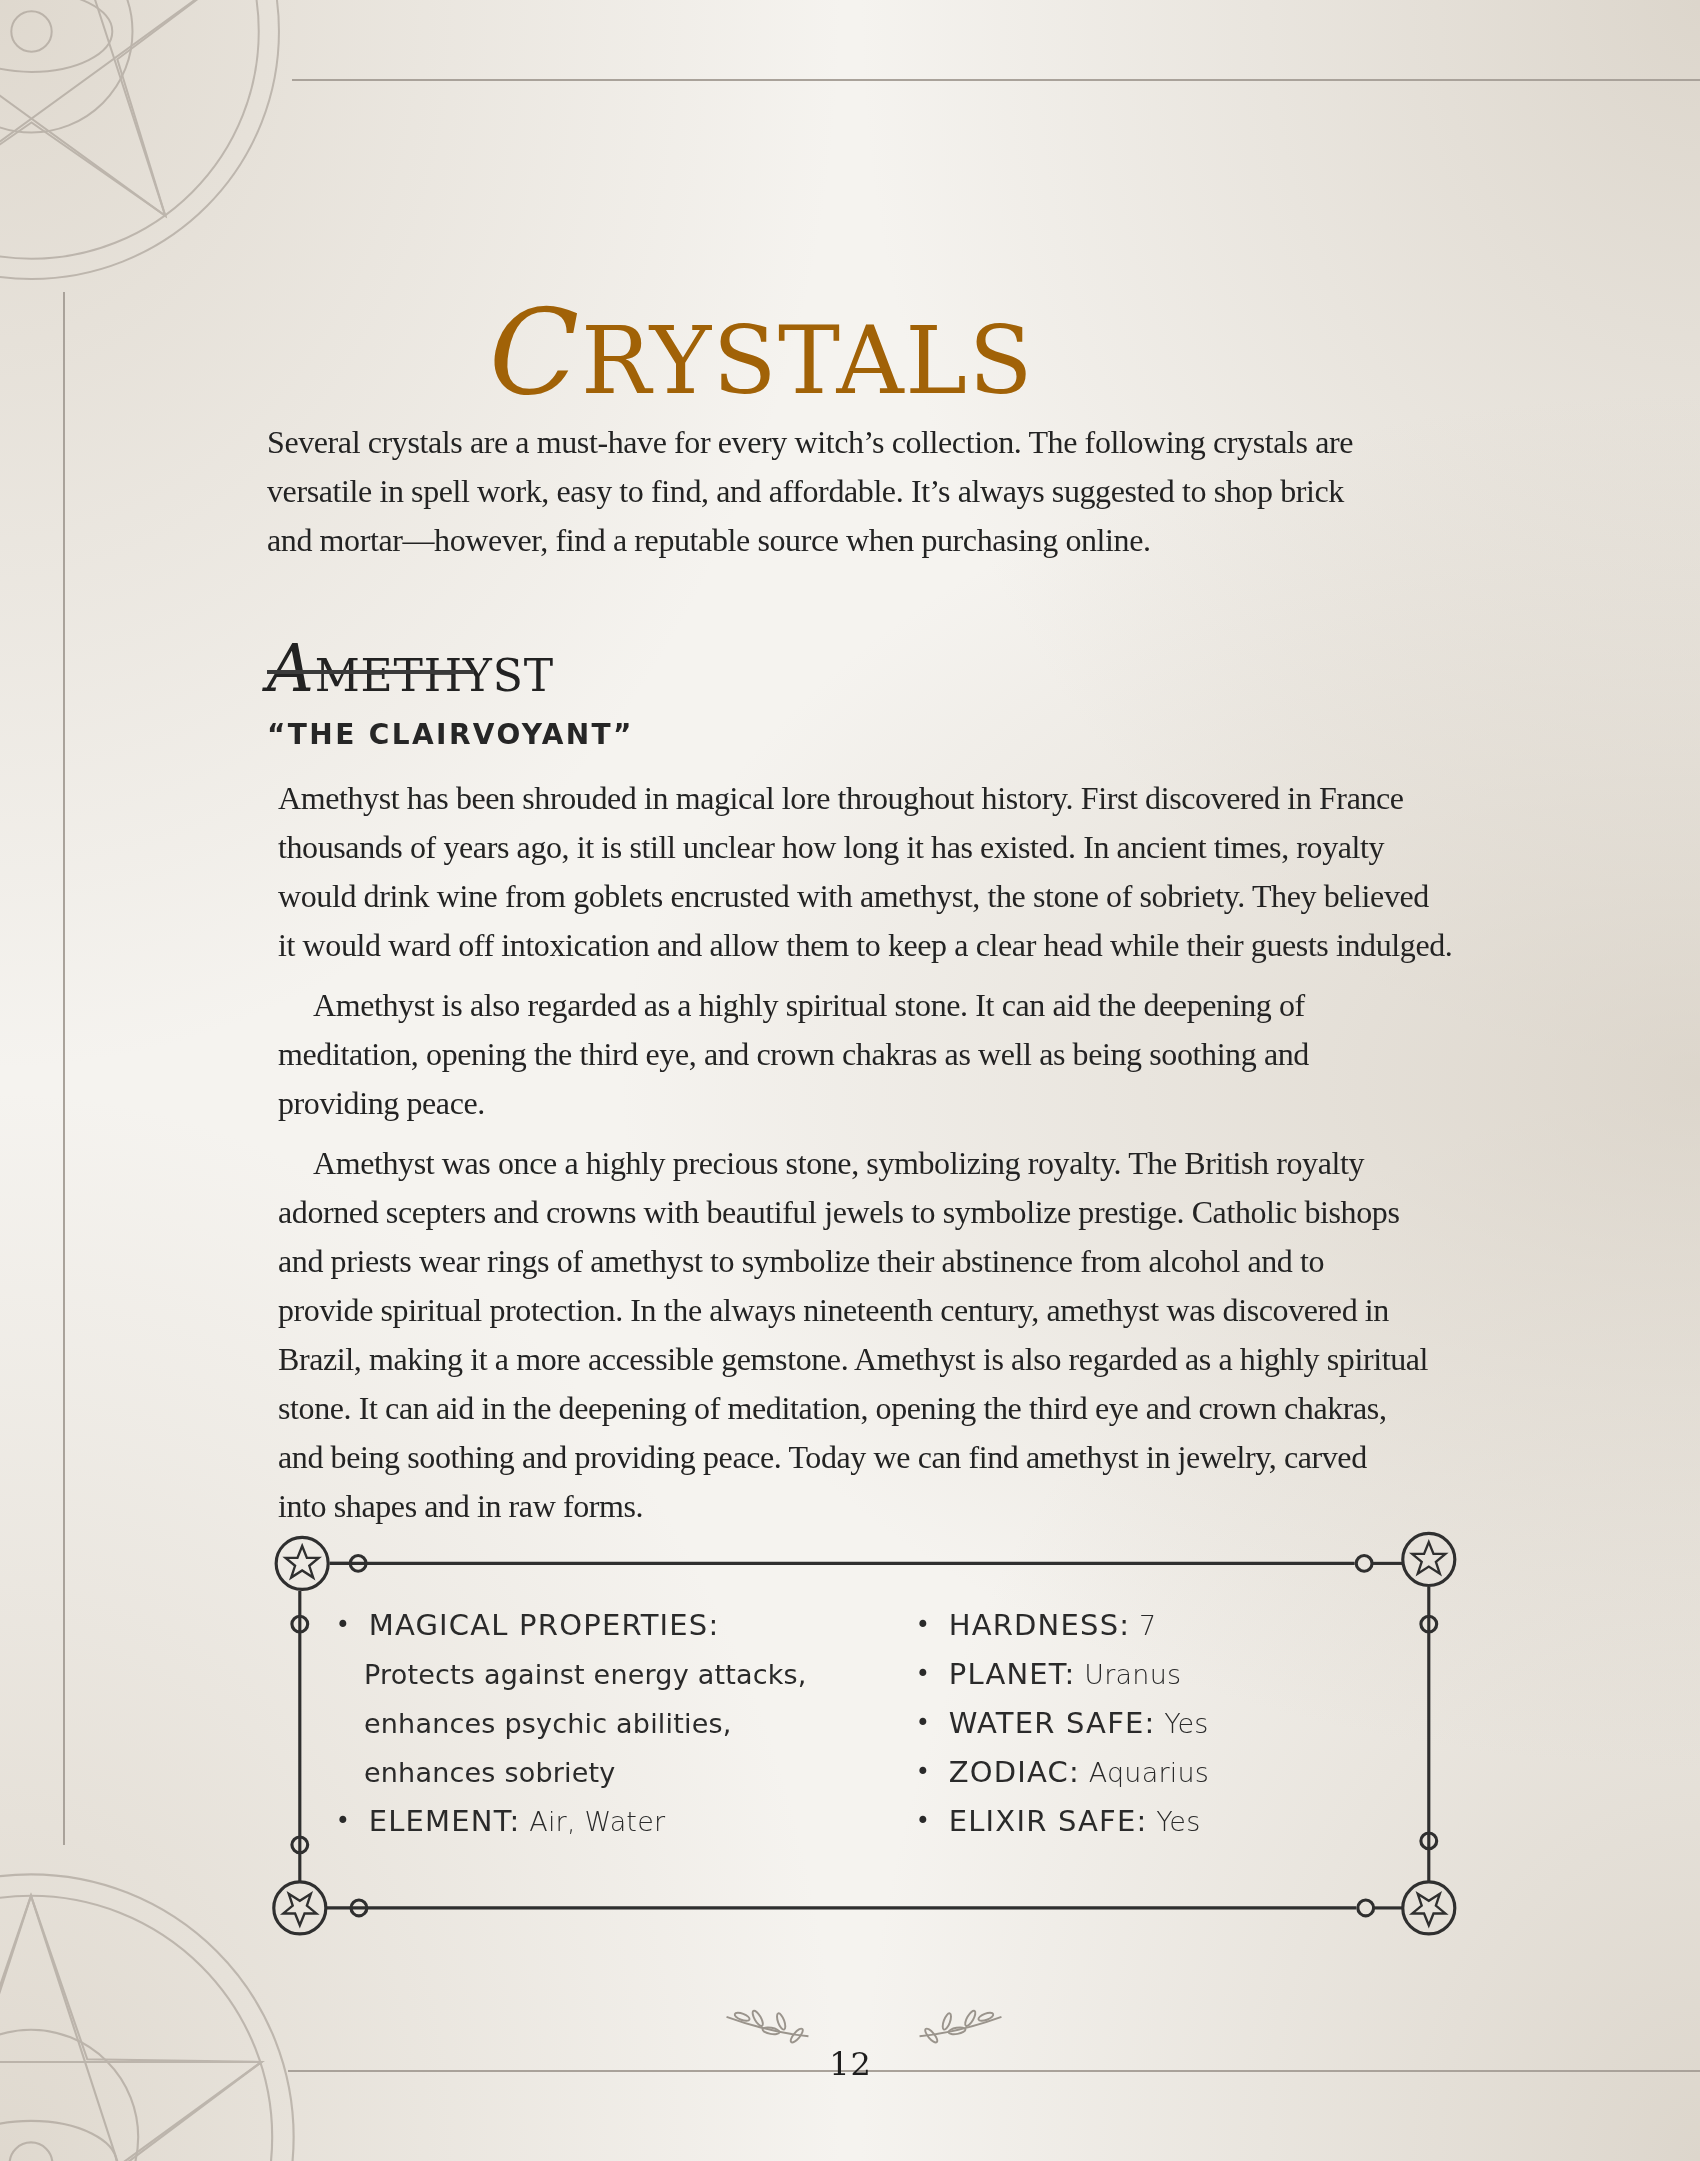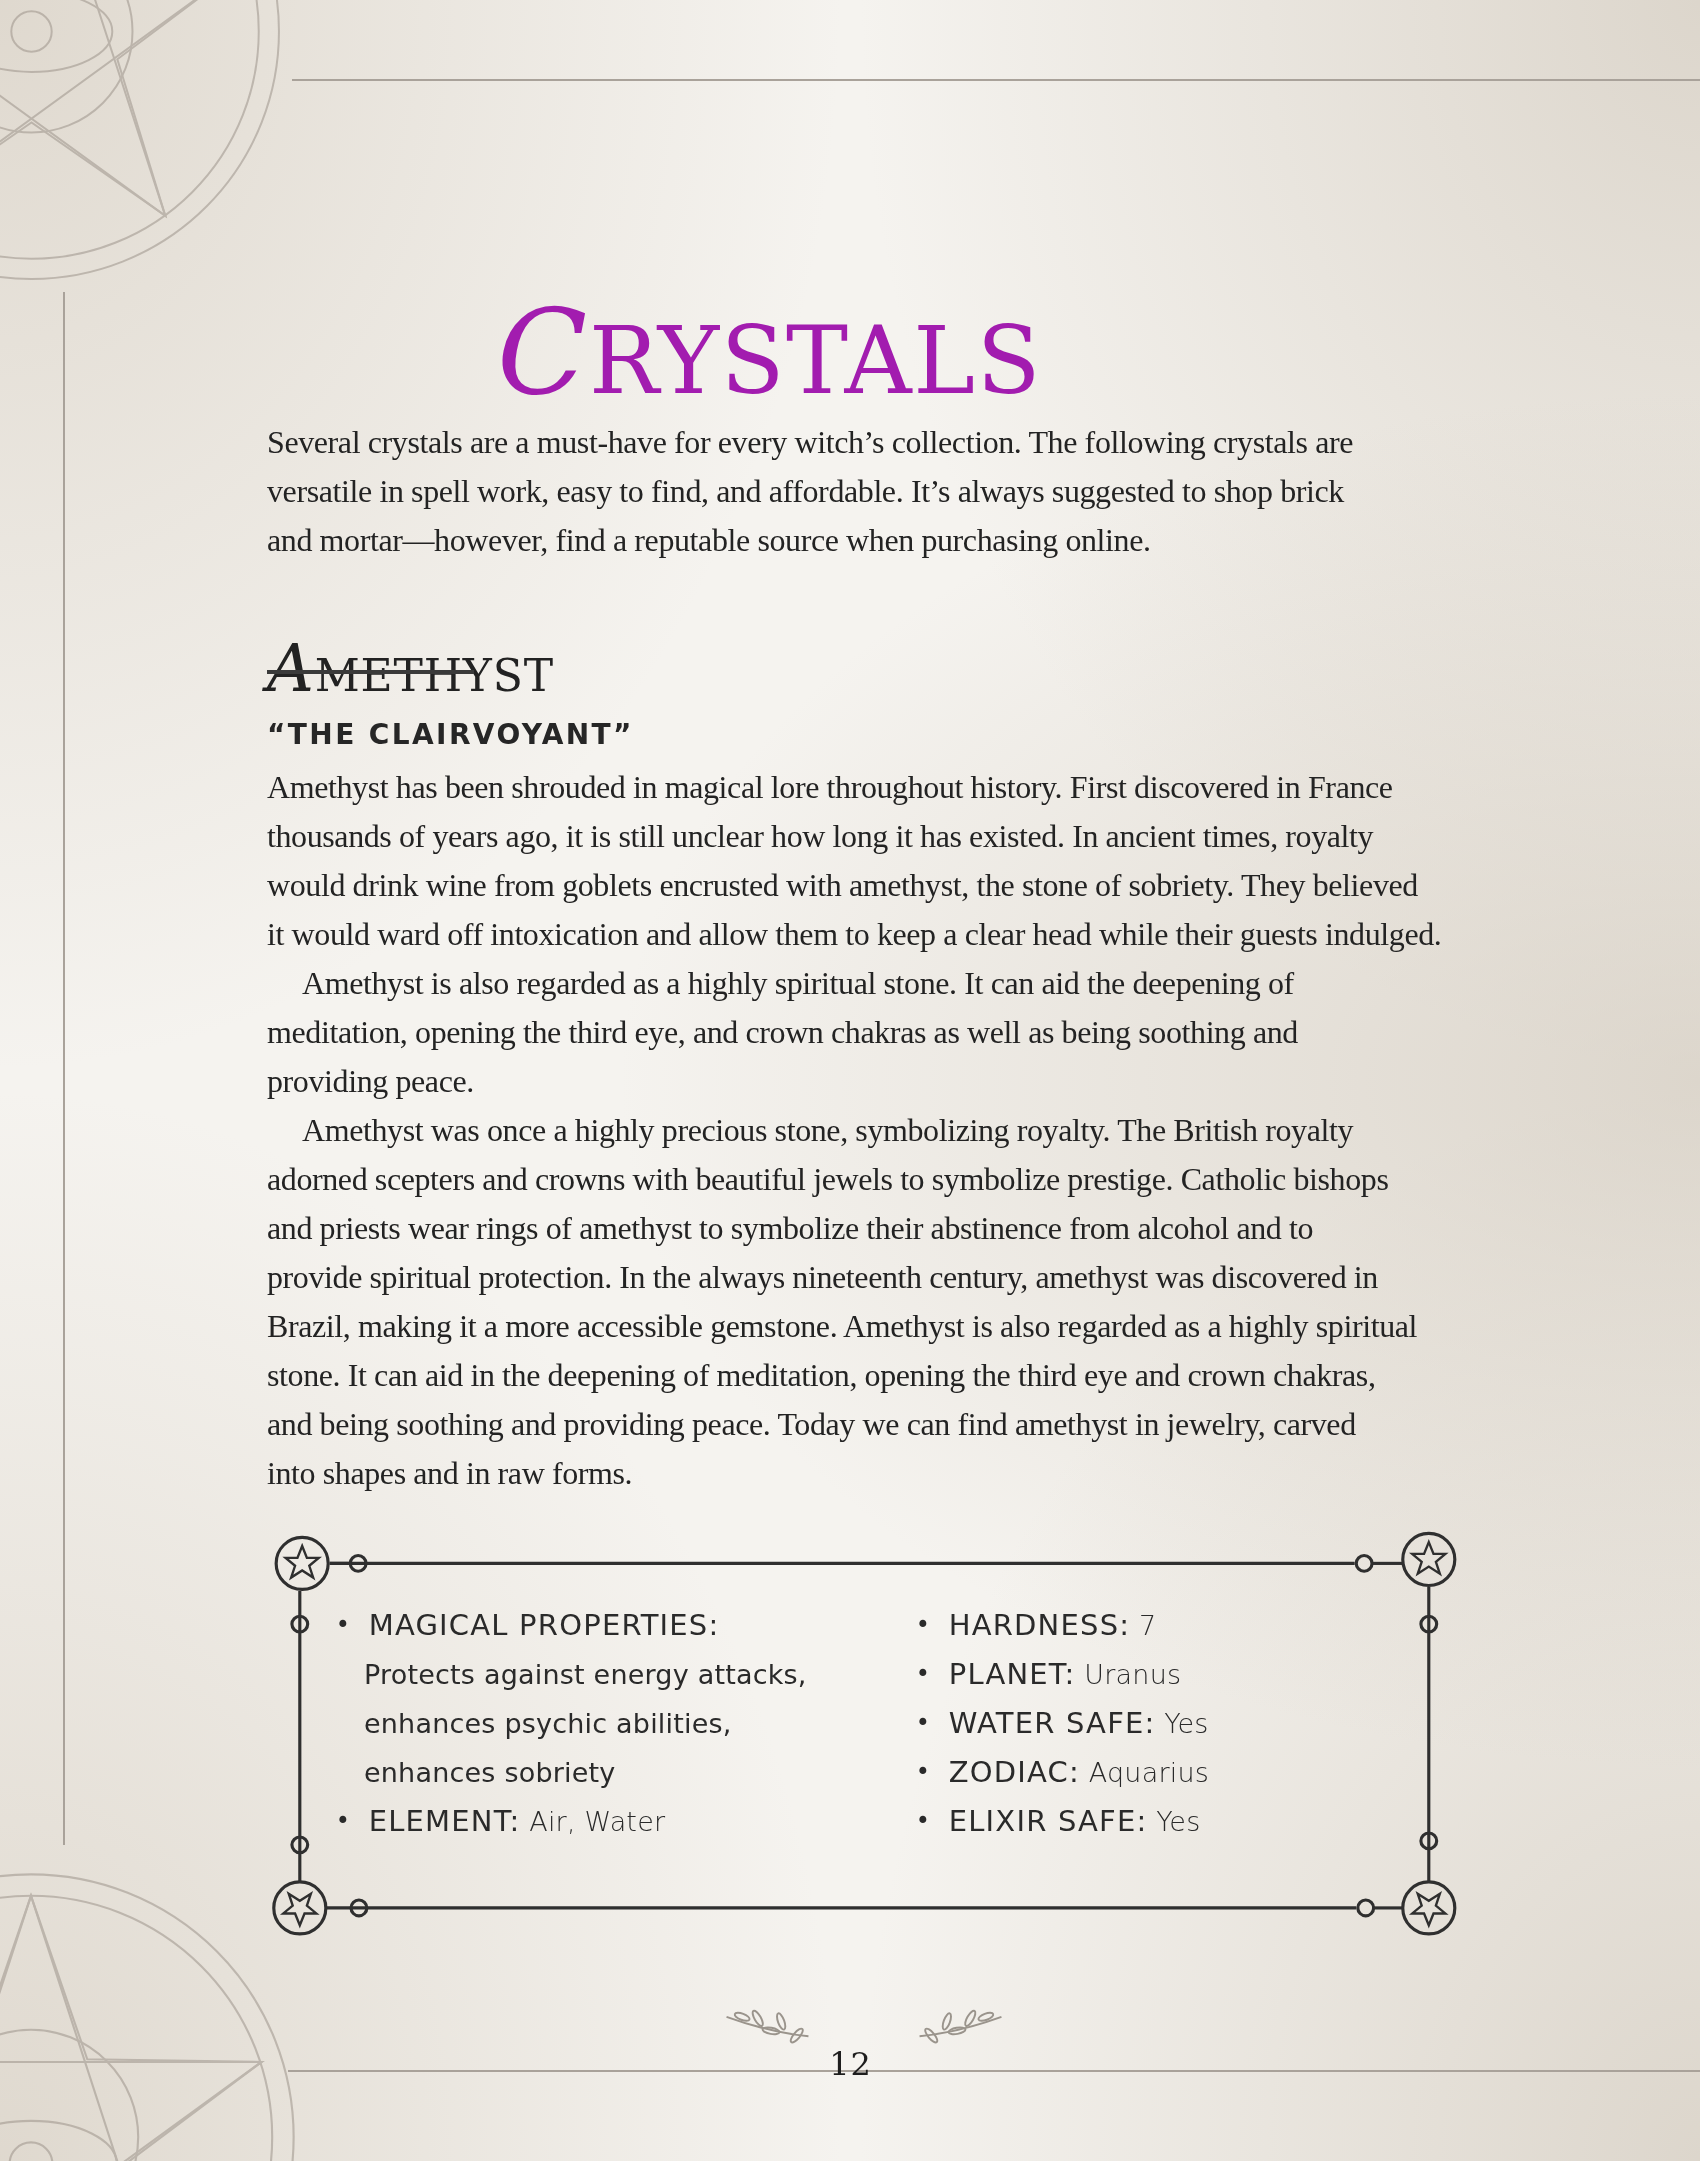--- a/index.html
+++ b/index.html
@@ -25,23 +25,22 @@
   .frame-bottom { left: 288px; top: 2070px; width: 1413px; height: 2.4px; }
 
   .mandala { position: absolute; opacity: 0.55; }
   .mandala-tl { left: -221px; top: -221px; width: 505px; height: 505px; }
   .mandala-bl { left: -237px; top: 1869px; width: 536px; height: 536px; }
 
   .title {
     position: absolute; left: 0; width: 1523px; top: 221px;
     text-align: center;
     font-family: "DejaVu Serif", serif;
-    font-size: 93px; letter-spacing: 1.6px; color: #a21caf;
+    font-size: 93px; letter-spacing: 1.6px; color: #a16207;
     font-weight: normal;
-    padding-left: 8px;
   }
   .title .cap { font-size: 118px; font-style: italic; }
 
   .text {
     position: absolute; left: 267px; width: 1230px;
     font-family: "Liberation Serif", serif;
     font-size: 32px; line-height: 49px; color: #232323;
     letter-spacing: -0.4px;
   }
   .intro { top: 418px; }
@@ -51,21 +50,21 @@
     letter-spacing: 0.8px;
   }
   .section-heading .big-a { font-style: italic; font-size: 65px; }
   .section-rule { position: absolute; left: 267px; top: 670px; width: 207px; height: 4px; background: #3a3a3a; }
   .subtitle {
     position: absolute; left: 267px; top: 718px;
     font-family: "DejaVu Sans", sans-serif; font-weight: bold; font-size: 28px;
     letter-spacing: 2.4px; color: #262626;
   }
   .body { top: 763px; }
-  .body p { margin: 0; }
+  .body p { margin: 11px; }
   .body p.indent { text-indent: 35px; }
 
   .box-svg { position: absolute; left: 0; top: 0; width: 1701px; height: 2161px; pointer-events: none; }
 
   .props {
     position: absolute; top: 1601px;
     font-family: "DejaVu Sans", sans-serif; color: #2a2a2a;
   }
   .props-left { left: 331px; width: 536px; }
   .props-right { left: 911px; width: 473px; }

